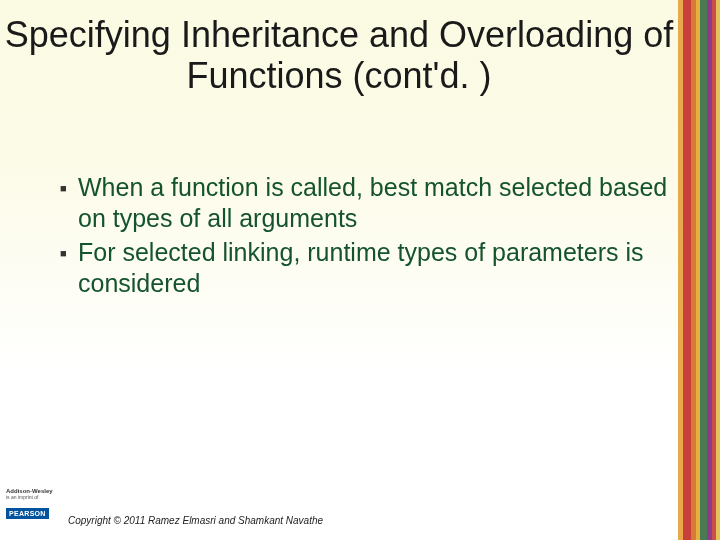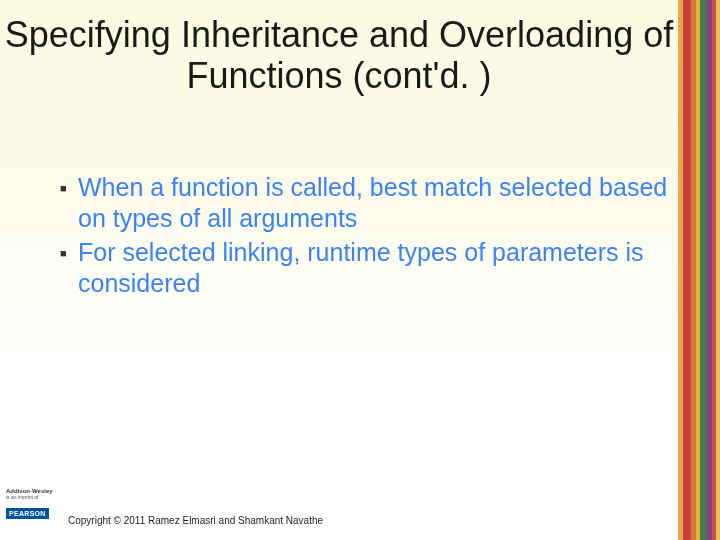--- a/index.html
+++ b/index.html
@@ -58,21 +58,21 @@
     width: 8px;
     font-size: 11px;
     color: #333;
     margin-top: 10px;
     margin-right: 10px;
     flex-shrink: 0;
   }
   .bullet-text {
     font-size: 25px;
     line-height: 1.22;
-    color: #3b82f6;
+    color: #14532d;
   }
   .footer-logo {
     position: absolute;
     left: 6px;
     bottom: 20px;
     width: 52px;
   }
   .aw-label {
     font-size: 6px;
     color: #333;
@@ -94,20 +94,21 @@
     display: inline-block;
     letter-spacing: 0.3px;
     font-weight: bold;
   }
   .copyright {
     position: absolute;
     left: 68px;
     bottom: 14px;
     font-size: 10px;
     color: #222;
+    font-style: italic;
   }
 </style>
 </head>
 <body>
 
 <div class="slide">
 
   <div class="stripe-bar">
     <div class="stripe s1"></div>
     <div class="stripe s2"></div>

